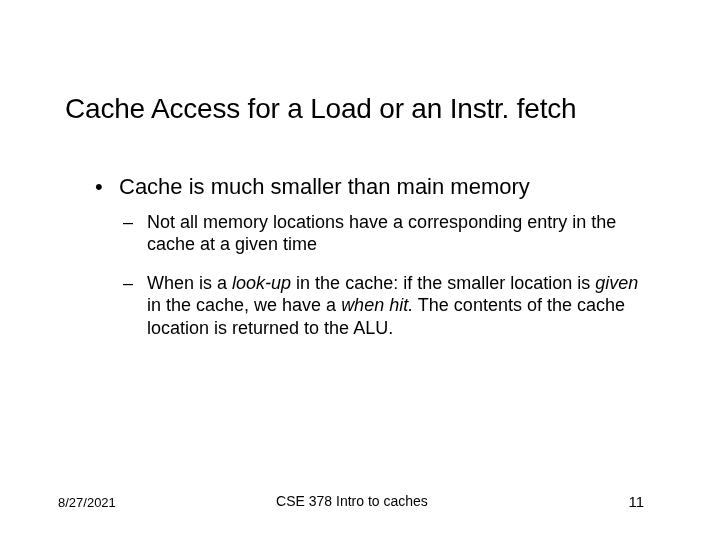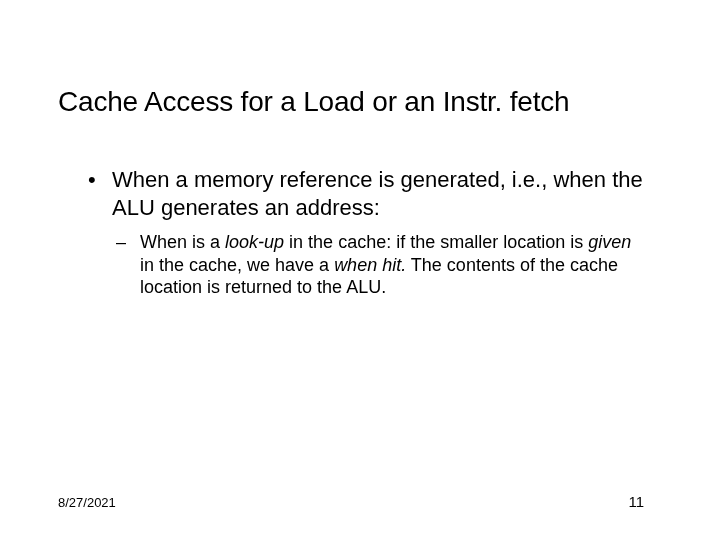--- a/index.html
+++ b/index.html
@@ -1,17 +1,17 @@
 <!DOCTYPE html>
 <html><head>
 <meta charset="utf-8">
 <style>
   * { margin: 0; padding: 0; box-sizing: border-box; }
   html, body { width: 720px; height: 540px; background: #fff; font-family: Arial, Helvetica, sans-serif; color: #000; }
-  .slide { width: 704px; height: 540px; position: relative; padding: 0; }
+  .slide { width: 704px; height: 540px; position: relative; padding: 7px; }
   .title {
     font-size: 28px;
     font-weight: 400;
     text-align: left;
     padding: 86px 58px 0 58px;
     line-height: 1.15;
     letter-spacing: -0.2px;
   }
   .body {
     padding: 48px 58px 0 88px;
@@ -68,30 +68,34 @@
 </style>
 </head>
 <body>
 
 <div class="slide">
 
   <h1 class="title">Cache Access for a Load or an Instr. fetch</h1>
 
   <div class="body">
 
+    <div class="bullet-l1">
+      <span>Cache is much smaller than main memory</span>
+    </div>
+    <div class="bullet-l2">
+      <span>Not all memory locations have a corresponding entry in the cache at a given time</span>
+    </div>
 
-    <div class="bullet-l1">
-      <span>When a memory reference is generated, i.e., when the ALU generates an address:</span>
-    </div>
 
     <div class="bullet-l2">
       <span>When is a </span><span class="italic">look-up</span><span> in the cache: if the smaller location is </span><span class="italic">given</span><span> in the cache, we have a </span><span class="italic">when hit.</span><span> The contents of the cache location is returned to the ALU.</span>
     </div>
 
 
   </div>
 
   <div class="footer">
     <span class="footer-date">8/27/2021</span>
+    <span class="footer-center">CSE 378 Intro to caches</span>
     <span class="footer-page">11</span>
   </div>
 
 </div>
 
 </body></html>

